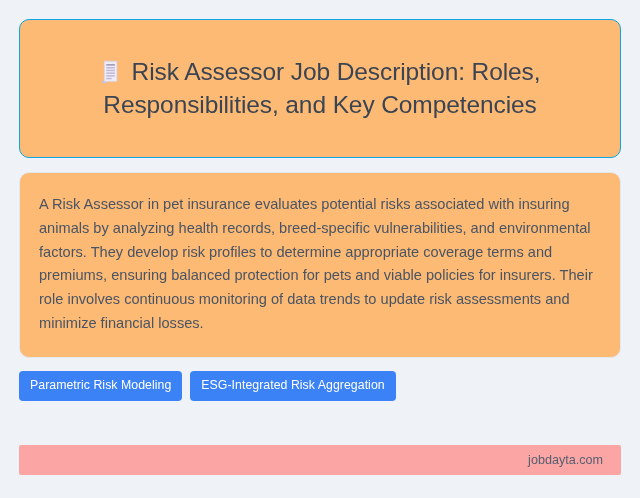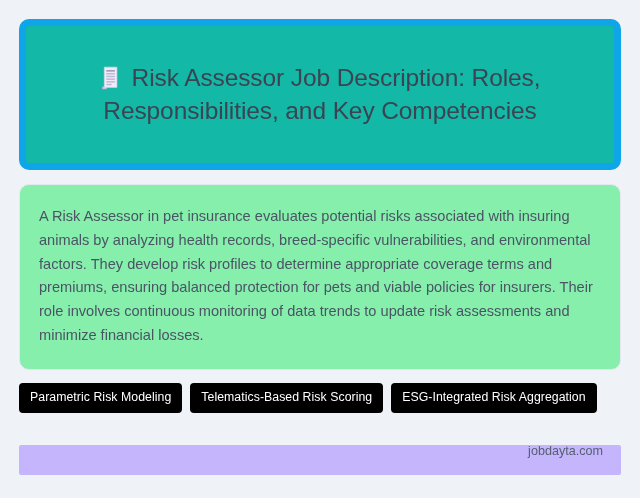--- a/index.html
+++ b/index.html
@@ -17,22 +17,22 @@
     width: 640px;
     height: 498px;
     box-sizing: border-box;
     padding: 19px;
     display: flex;
     flex-direction: column;
   }
 
   
   .title-card {
-    background: #14b8a6;
-    border: 7px solid #0ea5e9;
+    background: #fdba74;
+    border: 1px solid #0ea5e9;
     border-radius: 10px;
     box-sizing: border-box;
     padding: 20px 26px 20px;
     min-height: 103px;
     display: flex;
     align-items: center;
     justify-content: center;
   }
   .title-row {
     display: block;
@@ -48,21 +48,21 @@
     vertical-align: -4px;
     margin-right: 13px;
     width: 19px;
     height: 24px;
     position: relative;
   }
   .doc-icon svg { display: block; }
 
   
   .body-card {
-    background: #86efac;
+    background: #fdba74;
     border: 1px solid #e2e8f0;
     border-radius: 10px;
     box-sizing: border-box;
     margin-top: 14px;
     padding: 20px 22px 22px 19px;
     min-height: 154px;
   }
   .body-text {
     color: #4a5464;
     font-size: 14.6px;
@@ -79,37 +79,38 @@
     margin: 21px 0 0 1px;
     line-height: 1.2;
   }
   .chips {
     display: flex;
     flex-wrap: wrap;
     gap: 8px;
     margin-top: 13px;
   }
   .chip {
-    background: #000000;
+    background: #3b82f6;
     color: #ffffff;
     font-size: 12.3px;
     line-height: 1;
     border-radius: 4px;
     padding: 8px 11px 9px;
     white-space: nowrap;
     letter-spacing: 0.05px;
   }
 
   
   .spacer { flex: 1 1 auto; }
   .footer-bar {
-    background: #c4b5fd;
+    background: #fca5a5;
     height: 30px;
     border-radius: 2px;
     display: flex;
+    align-items: center;
     justify-content: flex-end;
     padding-right: 18px;
     box-sizing: border-box;
     margin-bottom: 4px;
   }
   .footer-text {
     color: #566070;
     font-size: 12.6px;
     line-height: 1;
   }
@@ -133,21 +134,20 @@
           </svg></span><span>Risk Assessor Job Description: Roles, Responsibilities, and Key Competencies</span></h1>
   </div>
 
   <div class="body-card">
     <p class="body-text">A Risk Assessor in pet insurance evaluates potential risks associated with insuring animals by analyzing health records, breed-specific vulnerabilities, and environmental factors. They develop risk profiles to determine appropriate coverage terms and premiums, ensuring balanced protection for pets and viable policies for insurers. Their role involves continuous monitoring of data trends to update risk assessments and minimize financial losses.</p>
   </div>
 
 
   <div class="chips">
     <span class="chip">Parametric Risk Modeling</span>
-    <span class="chip">Telematics-Based Risk Scoring</span>
     <span class="chip">ESG-Integrated Risk Aggregation</span>
   </div>
 
   <div class="spacer"></div>
 
   <div class="footer-bar">
     <span class="footer-text">jobdayta.com</span>
   </div>
 
 </div>

